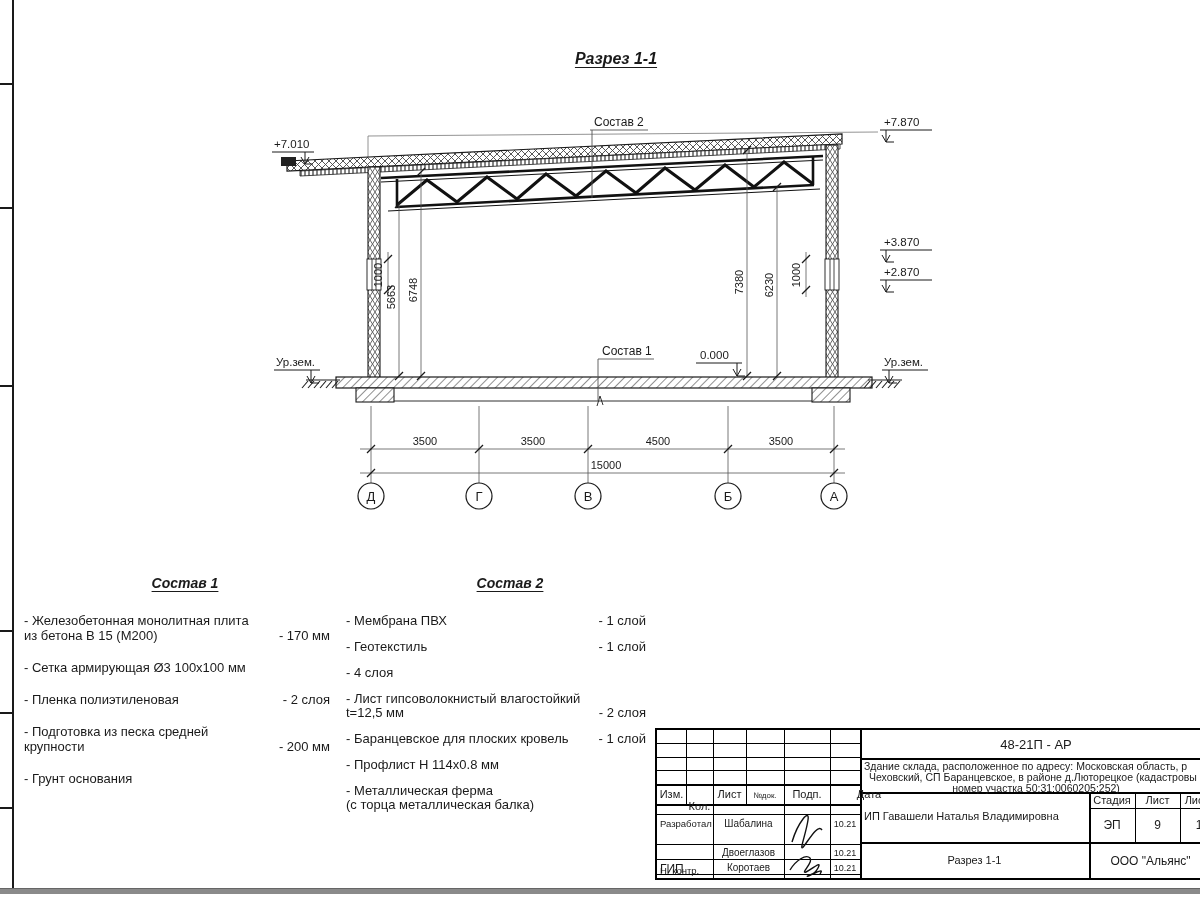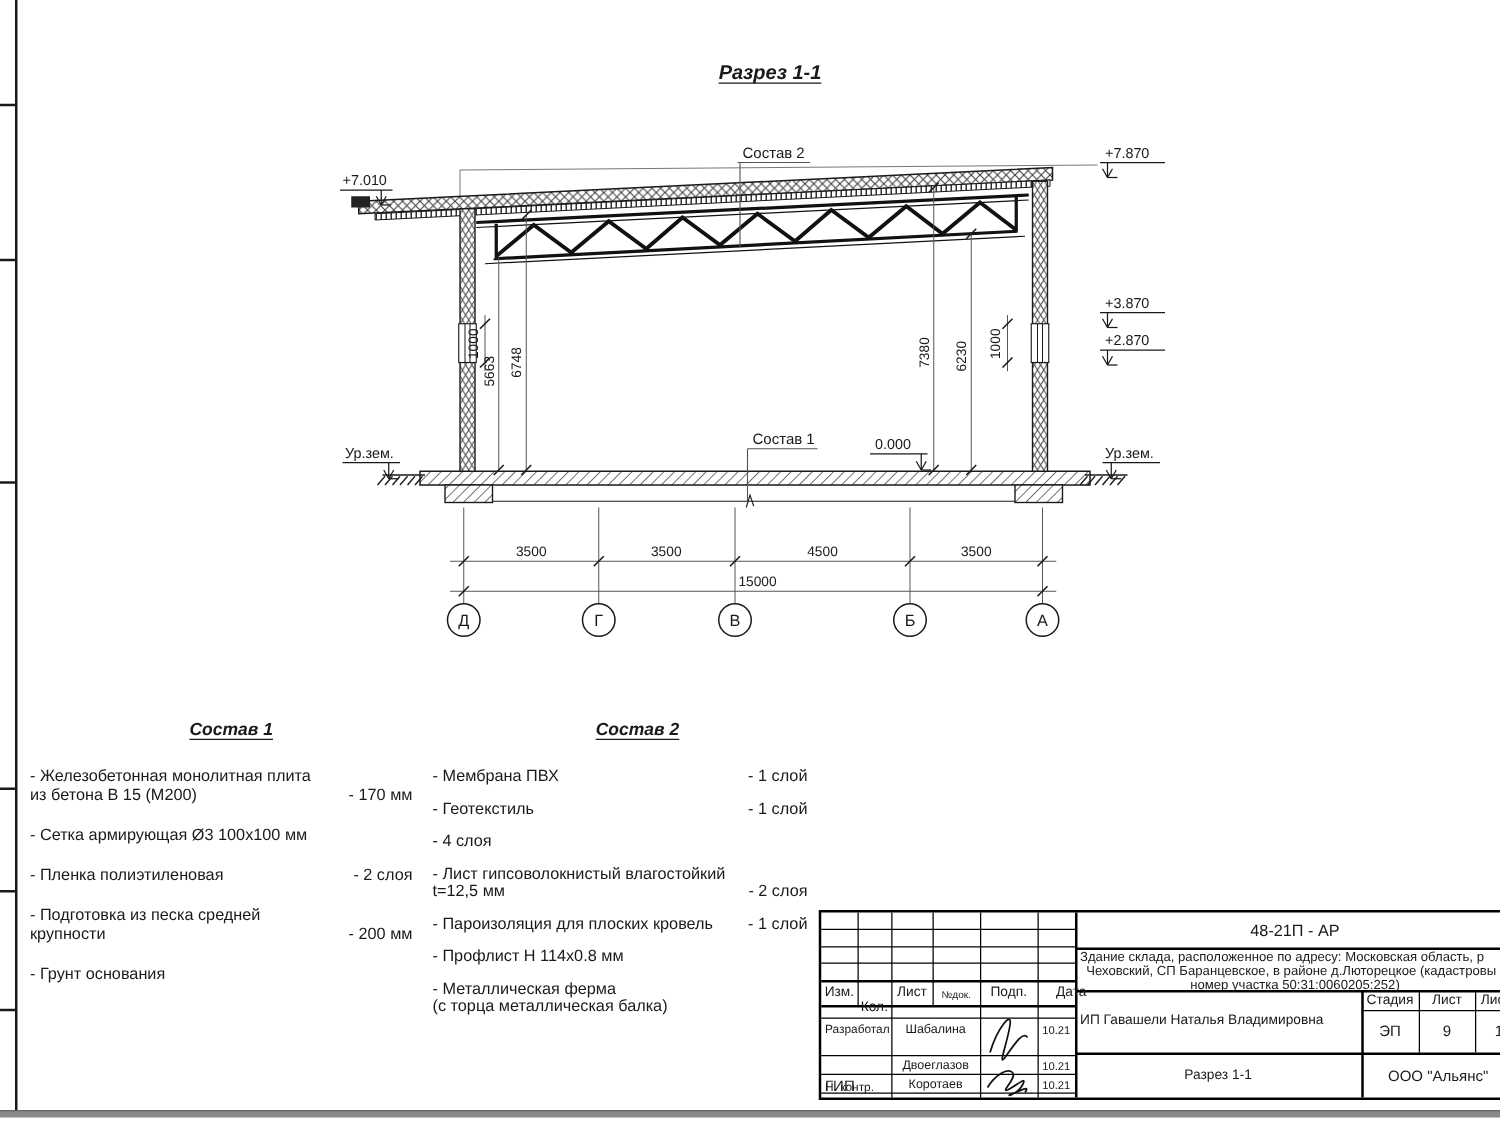--- a/index.html
+++ b/index.html
@@ -309,21 +309,21 @@
       </div>
     <div class="mat-item">
         <span class="mat-val">- 4 слоя</span>
       </div>
     <div class="mat-item">
         <span class="mat-name">- Лист гипсоволокнистый влагостойкий
 t=12,5 мм</span>
         <span class="mat-val">- 2 слоя</span>
       </div>
     <div class="mat-item">
-        <span class="mat-name">- Пароизоляция для плоских кровель</span>
+        <span class="mat-name">- Баранцевское для плоских кровель</span>
         <span class="mat-val">- 1 слой</span>
       </div>
     <div class="mat-item">
         <span class="mat-name">- Профлист Н 114х0.8 мм</span>
         <span class="mat-val"></span>
       </div>
     <div class="mat-item">
         <span class="mat-name">- Металлическая ферма
 (с торца металлическая балка)</span>
         <span class="mat-val"></span>
@@ -355,21 +355,21 @@
     <div class="tb-line" style="left:432px;top:62px;width:2px;height:86px"></div>
     <div class="tb-line" style="left:478px;top:62px;width:1px;height:50px"></div>
     <div class="tb-line" style="left:523px;top:62px;width:1px;height:50px"></div>
     <div class="tb-line" style="left:432px;top:78px;width:123px;height:1px"></div>
 
     <div class="tb-txt ctr" style="left:0;top:58px;width:29px;font-size:11px">Изм.</div>
     <div class="tb-txt ctr" style="left:29px;top:70px;width:27px;font-size:11px">Кол.</div>
     <div class="tb-txt ctr" style="left:56px;top:58px;width:33px;font-size:11px">Лист</div>
     <div class="tb-txt ctr" style="left:89px;top:61px;width:38px;font-size:8px">№док.</div>
     <div class="tb-txt ctr" style="left:127px;top:58px;width:46px;font-size:11px">Подп.</div>
-    <div class="tb-txt ctr" style="left:178px;top:58px;width:44px;font-size:11px">Дата</div>
+    <div class="tb-txt ctr" style="left:190px;top:58px;width:44px;font-size:11px">Дата</div>
 
     <div class="tb-txt" style="left:3px;top:88px;width:53px;font-size:9.5px">Разработал</div>
     <div class="tb-txt ctr" style="left:56px;top:88px;width:71px;font-size:10px">Шабалина</div>
     <div class="tb-txt ctr" style="left:173px;top:89px;width:30px;font-size:9px">10.21</div>
     <div class="tb-txt" style="left:3px;top:135px;width:53px;font-size:9.5px">Н. контр.</div>
     <div class="tb-txt ctr" style="left:56px;top:117px;width:71px;font-size:10px">Двоеглазов</div>
     <div class="tb-txt ctr" style="left:173px;top:118px;width:30px;font-size:9px">10.21</div>
     <div class="tb-txt" style="left:3px;top:132px;width:53px;font-size:12px">ГИП</div>
     <div class="tb-txt ctr" style="left:56px;top:132px;width:71px;font-size:10px">Коротаев</div>
     <div class="tb-txt ctr" style="left:173px;top:133px;width:30px;font-size:9px">10.21</div>

